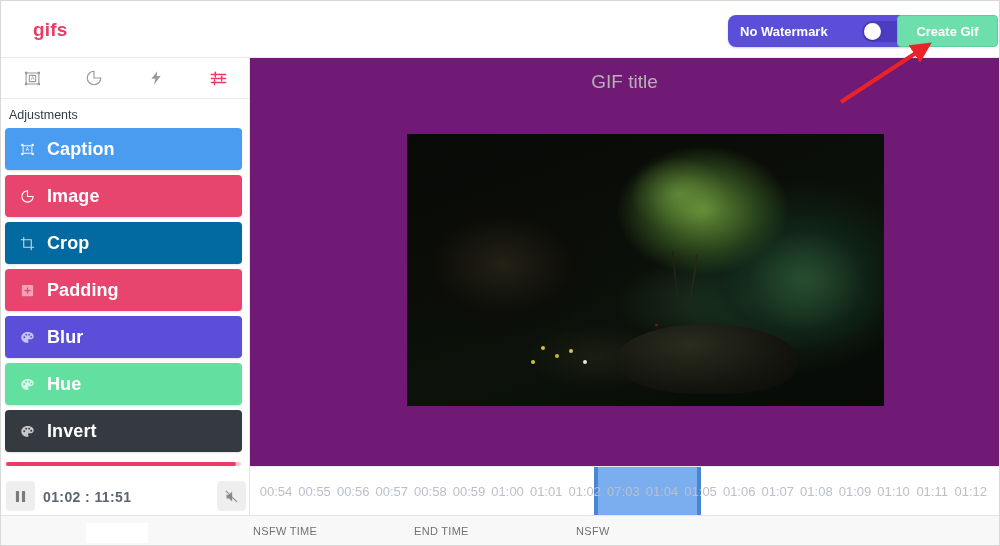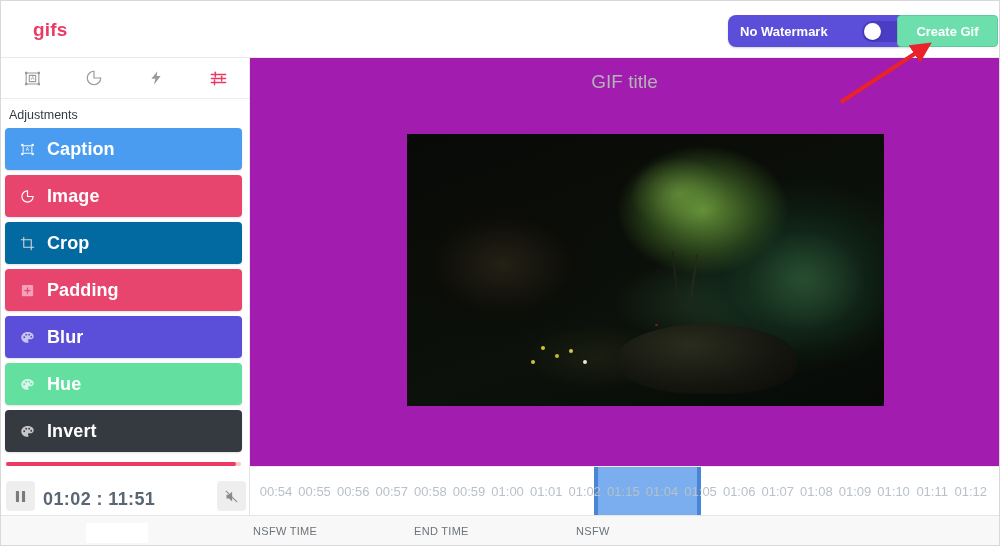--- a/index.html
+++ b/index.html
@@ -117,34 +117,34 @@
     position:absolute;left:0;right:0;top:418px;height:46px;
   }
   .play-btn{
     position:absolute;left:5px;top:5px;width:29px;height:30px;
     background:#eeeeee;border-radius:4px;
     display:flex;align-items:center;justify-content:center;
     cursor:pointer;
   }
   .time-text{
     position:absolute;left:42px;top:13px;
-    font-size:18px;color:#5a6673;font-weight:bold;
+    font-size:14px;color:#5a6673;font-weight:bold;
     letter-spacing:.4px;
   }
   .mute-btn{
     position:absolute;left:216px;top:5px;width:29px;height:30px;
     background:#eeeeee;border-radius:4px;
     display:flex;align-items:center;justify-content:center;
     cursor:pointer;
   }
 
   
   .main{
     position:absolute;left:249px;top:57px;right:0;bottom:0;
-    background:#a21caf;
+    background:#701a75;
   }
   .gif-title{
     position:absolute;left:0;right:0;top:13px;
     text-align:center;font-size:19px;color:#b3b3b3;
     cursor:text;
   }
   .preview-wrap{
     position:absolute;left:157px;top:76px;
     width:477px;height:272px;
     background:#000;
@@ -429,21 +429,21 @@
     <div id="tick-holder">
         <div class="tick" style="left: 4px;">00:54</div>
         <div class="tick" style="left: 42.6px;">00:55</div>
         <div class="tick" style="left: 81.2px;">00:56</div>
         <div class="tick" style="left: 119.8px;">00:57</div>
         <div class="tick" style="left: 158.4px;">00:58</div>
         <div class="tick" style="left: 197px;">00:59</div>
         <div class="tick" style="left: 235.6px;">01:00</div>
         <div class="tick" style="left: 274.2px;">01:01</div>
         <div class="tick" style="left: 312.8px;">01:02</div>
-        <div class="tick" style="left: 351.4px;">01:15</div>
+        <div class="tick" style="left: 351.4px;">07:03</div>
         <div class="tick" style="left: 390px;">01:04</div>
         <div class="tick" style="left: 428.6px;">01:05</div>
         <div class="tick" style="left: 467.2px;">01:06</div>
         <div class="tick" style="left: 505.8px;">01:07</div>
         <div class="tick" style="left: 544.4px;">01:08</div>
         <div class="tick" style="left: 583px;">01:09</div>
         <div class="tick" style="left: 621.6px;">01:10</div>
         <div class="tick" style="left: 660.2px;">01:11</div>
         <div class="tick" style="left: 698.8px;">01:12</div>
       </div>

